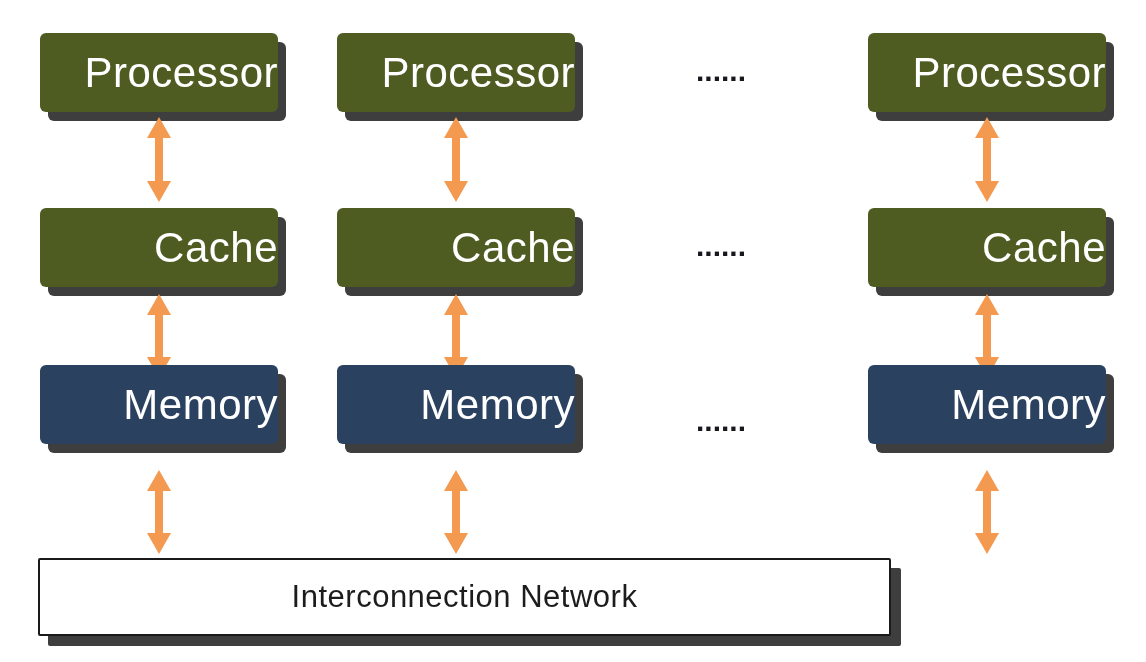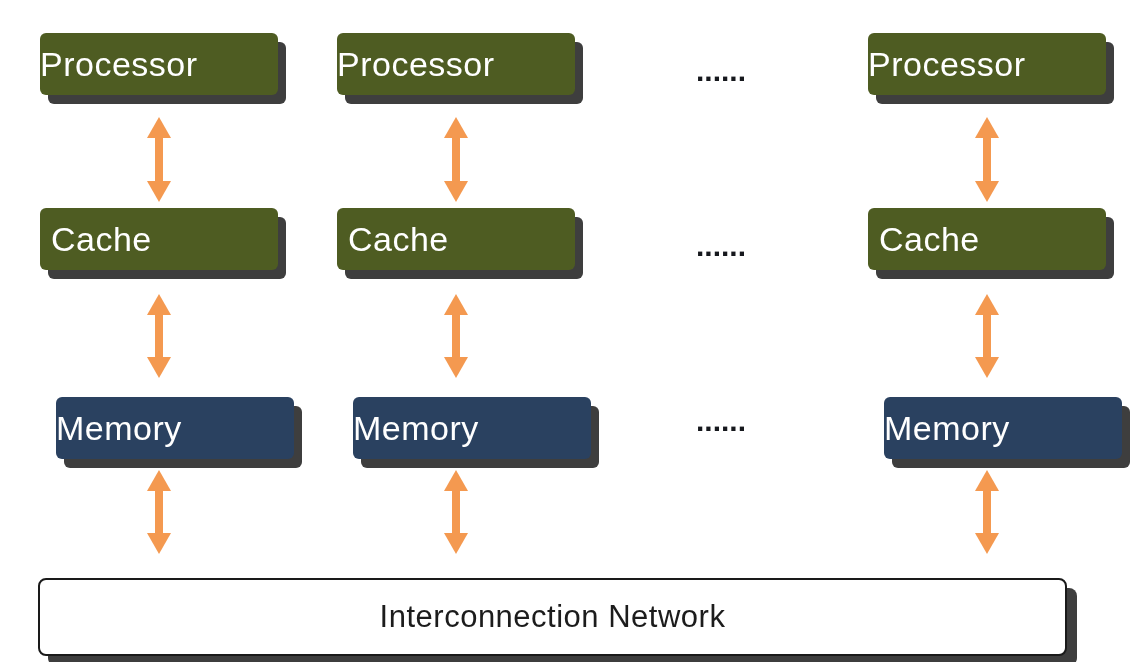--- a/index.html
+++ b/index.html
@@ -30,33 +30,33 @@
     width: 238px;
     height: 522px;
   }
   .col1 { left: 40px; }
   .col2 { left: 337px; }
   .col3 { left: 868px; }
   .box {
     position: absolute;
     left: 0;
     width: 238px;
-    height: 62px;
+    height: 79px;
     border-radius: 6px;
     box-shadow: 8px 9px 0 0 var(--shadow);
     color: var(--box-text);
-    font-size: 34px;
+    font-size: 42px;
     display: flex;
     align-items: center;
-    justify-content: flex-start;
+    justify-content: flex-end;
     letter-spacing: 0.5px;
   }
   .box-processor { top: 0; background: var(--processor-box); }
   .box-cache { top: 175px; background: var(--cache-box); padding-left: 11px; }
-  .box-memory { top: 364px; background: var(--memory-box); margin-left: 16px; }
+  .box-memory { top: 332px; background: var(--memory-box); }
   .arrow {
     position: absolute;
     left: 107px; 
     width: 24px;
   }
   .arrow-1 { top: 84px;  height: 85px; }
   .arrow-2 { top: 261px; height: 84px; }
   .arrow-3 { top: 437px; height: 84px; }
   .arrow::before,
   .arrow::after {
@@ -88,33 +88,32 @@
     color: var(--dots-text);
     font-weight: bold;
   }
   .dots-row1 { top: 51px; }
   .dots-row2 { top: 226px; }
   .dots-row3 { top: 401px; }
   .network {
     position: absolute;
     left: 38px;
     top: 558px;
-    width: 1029px;
+    width: 853px;
     height: 78px;
     background: var(--network-bg);
     border: 2px solid var(--network-border);
-    border-radius: 8px;
+    border-radius: 2px;
     box-shadow: 10px 10px 0 0 var(--shadow);
     color: var(--network-text);
     font-size: 31px;
     display: flex;
     align-items: center;
     justify-content: center;
     letter-spacing: 0.5px;
-    margin-top: 20px;
   }
 </style>
 </head>
 <body>
 
 <div class="canvas">
 
   <div class="column col1">
     <div class="box box-processor">
       <span>Processor</span>

